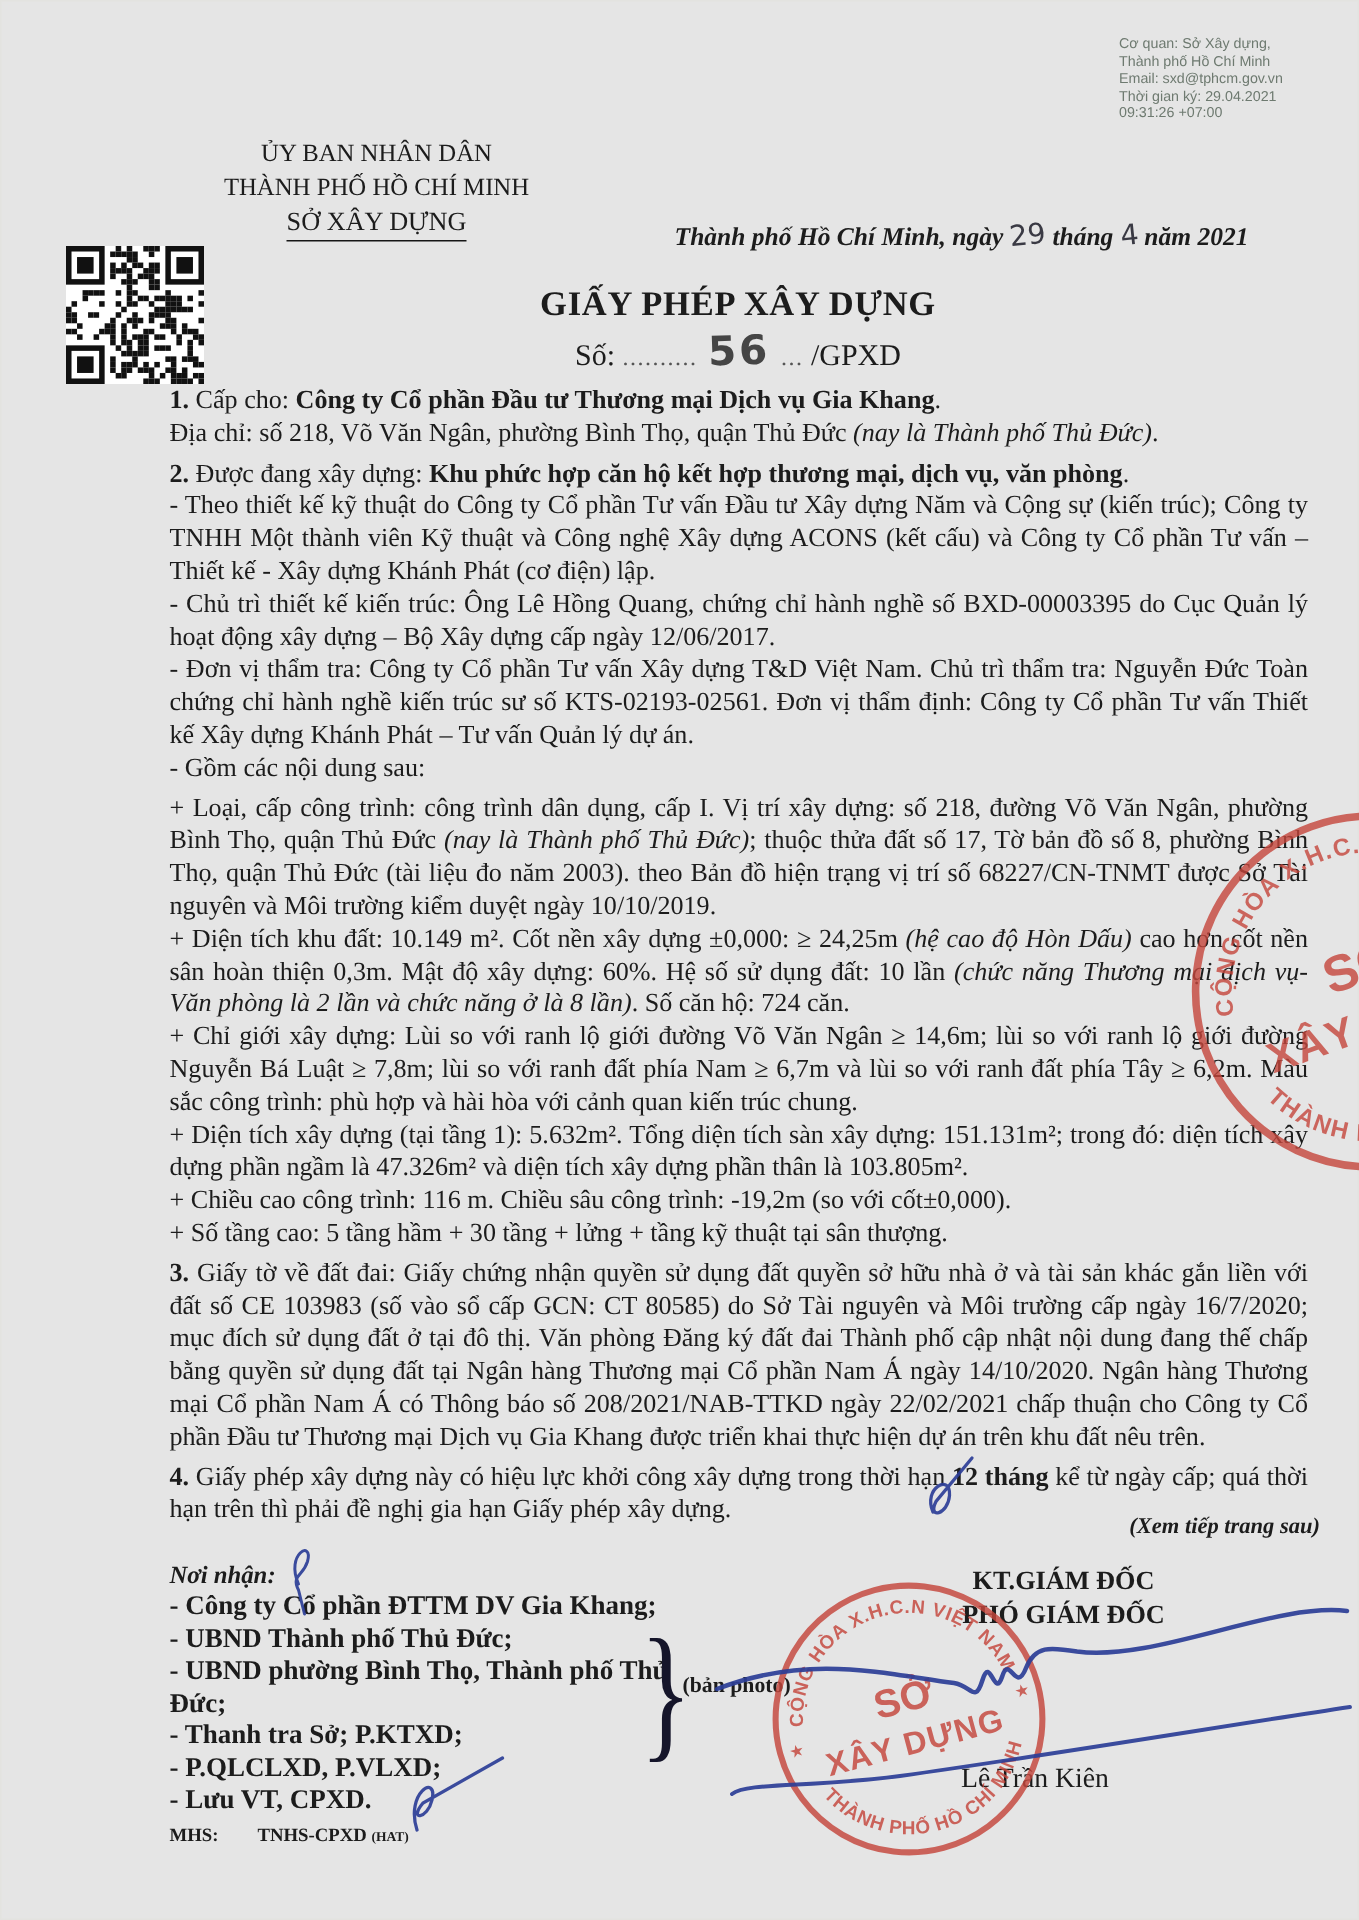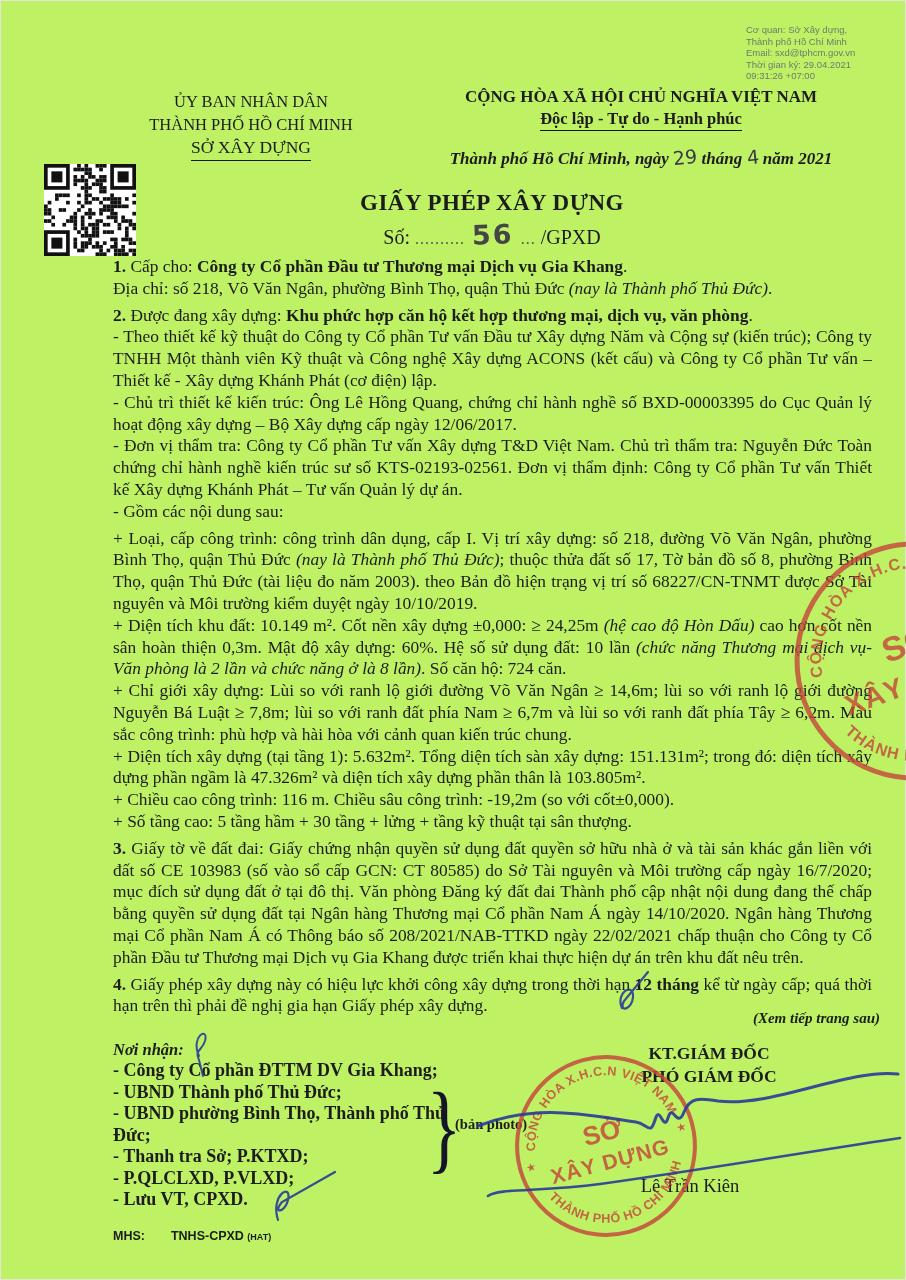--- a/index.html
+++ b/index.html
@@ -1,19 +1,19 @@
 <!DOCTYPE html>
 <html><head>
 <meta charset="utf-8">
 <style>
   * { margin:0; padding:0; box-sizing:border-box; }
   html,body { background:#ffffff; }
   .page {
     position:relative; width:906px; height:1280px; overflow:hidden;
-    background:#bef264; font-family:"Liberation Serif","DejaVu Serif",serif; color:#1c1c1c;
+    background:#e5e5e5; font-family:"Liberation Serif","DejaVu Serif",serif; color:#1c1c1c;
     box-shadow: inset 0 0 0 1px #e3e3e0;
   }
   
   .dsig { position:absolute; left:746px; top:24px; width:156px;
     font-family:"Liberation Sans",sans-serif; font-size:9.5px; line-height:11.5px;
     color:#6e7a70; }
   
   .hdr-left { position:absolute; left:108px; top:90px; width:286px; text-align:center;
     font-weight:normal; font-size:16.5px; line-height:23px; }
   .hdr-left .org { font-size:17.5px; }
@@ -40,22 +40,22 @@
   .bp { text-align:justify; }
   .bp.gap { margin-top:5px; }
   .r-b { font-weight:bold; }
   .r-i { font-style:italic; }
   
   .xemtiep { position:absolute; left:660px; top:1010px; width:220px; text-align:right;
     font-style:italic; font-weight:bold; font-size:15px; }
   .recipients { position:absolute; left:113px; top:1040px; width:340px; }
   .recipients .rtitle { font-weight:bold; font-style:italic; font-size:16.5px; }
   .recipients .ritem { font-size:18px; line-height:21.5px; font-weight:bold; }
-  .mhsline { margin-top:18px; font-size:12.5px; font-weight:bold;
-    font-family:Liberation Sans, sans-serif; }
+  .mhsline { margin-top:5px; font-size:12.5px; font-weight:bold;
+    font-family:Liberation Serif, serif; }
   .mhsline .mhsnote { font-size:9px; }
   .mhsline .mhsval { margin-left:26px; }
   .brace { position:absolute; left:420px; top:1078px; font-size:100px; line-height:100px;
     color:#15152a; transform:scaleX(.72); font-family:"Liberation Serif",serif; }
   .banphoto { position:absolute; left:455px; top:1116px; font-size:14.5px; font-weight:bold; }
   .sig-titles { position:absolute; left:574px; top:1042px; width:270px; text-align:center;
     font-weight:bold; font-size:17.5px; line-height:23px; }
   .sig-name { position:absolute; left:555px; top:1176px; width:270px; text-align:center;
     font-weight:normal; font-size:18.5px; }
   .stamp { position:absolute; pointer-events:none; }
@@ -73,24 +73,20 @@
       <div>Thành phố Hồ Chí Minh</div>
       <div>Email: sxd@tphcm.gov.vn</div>
       <div>Thời gian ký: 29.04.2021</div>
       <div>09:31:26 +07:00</div>
     </div>
 
   <div class="hdr-left">
     <div>ỦY BAN NHÂN DÂN</div>
     <div>THÀNH PHỐ HỒ CHÍ MINH</div>
     <div class="org"><span class="u">SỞ XÂY DỰNG</span></div>
-  </div>
-  <div class="hdr-right">
-    <div class="nat">CỘNG HÒA XÃ HỘI CHỦ NGHĨA VIỆT NAM</div>
-    <div class="motto"><span class="u">Độc lập - Tự do - Hạnh phúc</span></div>
   </div>
   <div class="dateline">
     <span>Thành phố Hồ Chí Minh, ngày</span>
     <span class="hand">29</span>
     <span>tháng</span>
     <span class="hand">4</span>
     <span>năm 2021</span>
   </div>
 
   <div class="qr"><svg width="92" height="92" viewBox="0 0 92 92" xmlns="http://www.w3.org/2000/svg">

